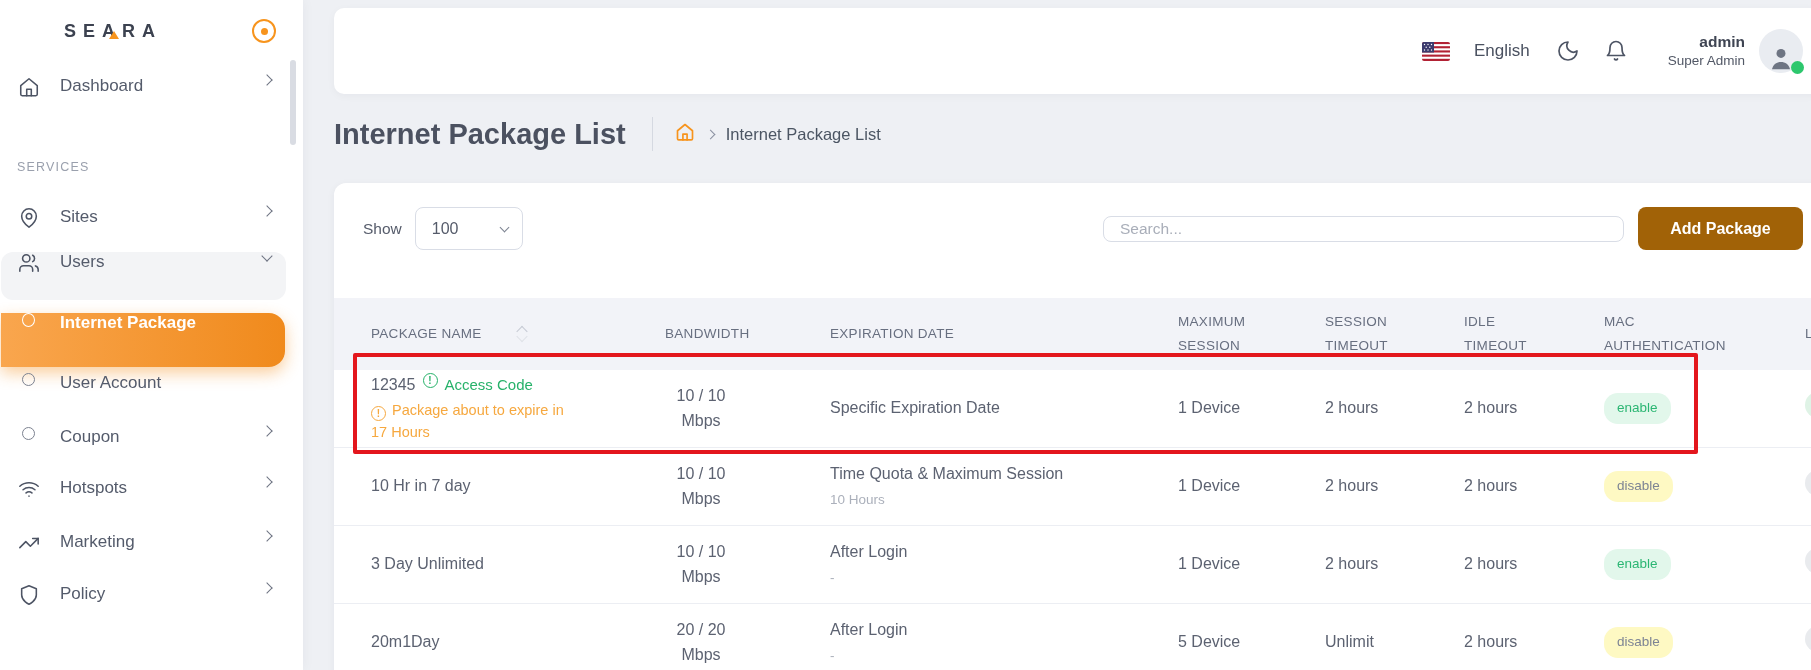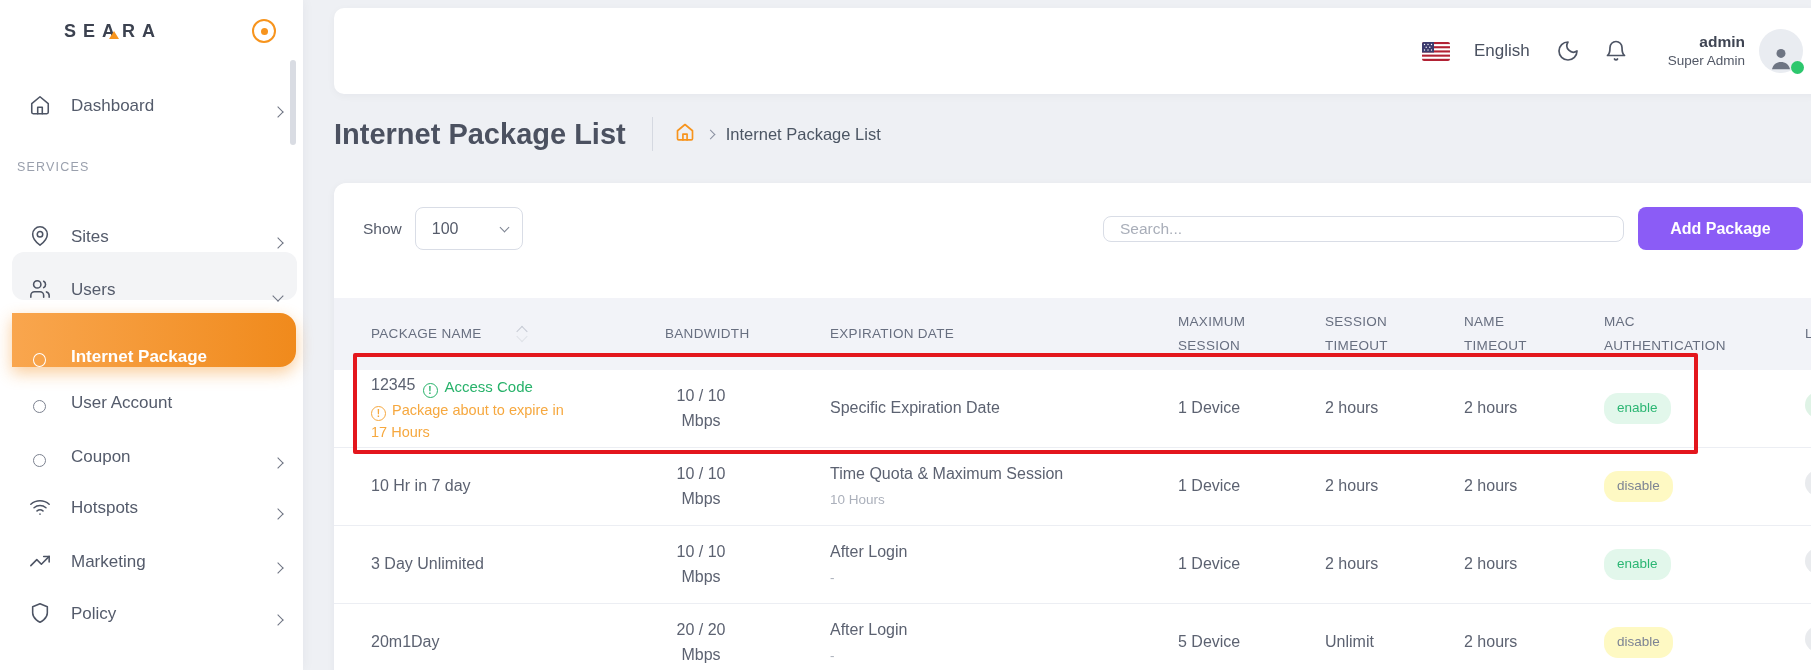--- a/index.html
+++ b/index.html
@@ -11,21 +11,21 @@
   .logo-row{position:absolute;left:0;top:10px;width:303px;height:42px;}
   .logo{position:absolute;left:64px;top:0;line-height:42px;font-size:18px;font-weight:700;
         letter-spacing:7px;color:#3c4250;}
   .logo::after{content:"";position:absolute;left:45px;top:21px;width:0;height:0;
         border-left:5px solid transparent;border-right:5px solid transparent;
         border-bottom:8px solid #f7941d;}
   .sb-toggle{position:absolute;left:252px;top:9px;width:24px;height:24px;border:2.5px solid #f7941d;
         border-radius:50%;box-sizing:border-box;display:flex;align-items:center;justify-content:center;cursor:pointer;}
   .sb-toggle i{width:7px;height:7px;border-radius:50%;background:#f7941d;}
   .sb-scroll{position:absolute;left:290px;top:60px;width:6px;height:85px;border-radius:3px;background:#d9dce3;}
-  .sb-item{position:absolute;left:12px;width:285px;height:40px;display:flex;align-items:flex-end;
+  .sb-item{position:absolute;left:1px;width:285px;height:40px;display:flex;align-items:flex-start;
         box-sizing:border-box;padding:0 15px 0 17px;cursor:pointer;font-size:17px;color:#545b6b;}
   .sb-item .ic{width:22px;height:22px;flex:0 0 22px;display:flex;align-items:center;justify-content:center;}
   .sb-item .lbl{margin-left:20px;white-space:nowrap;}
   .sb-item .chev{margin-left:auto;}
   .sb-sub .ring{width:13px;height:13px;border:1.6px solid #7c8290;border-radius:50%;box-sizing:border-box;
         flex:0 0 13px;margin-left:4px;}
   .sb-sub .lbl{margin-left:25px;}
   .sb-users{top:252px;height:48px;background:#f3f4f6;border-radius:12px;}
   .sb-active{top:313px;height:54px;width:284px;border-radius:0 16px 16px 0;
         background:linear-gradient(90deg,#f9a64e,#f08a1c);color:#fff;font-weight:600;
@@ -67,21 +67,21 @@
   .show-lbl{font-size:15.5px;color:#555b6a;}
   .pagesize{width:108px;height:43px;margin-left:13px;border:1px solid #d9dde6;border-radius:8px;
         box-sizing:border-box;display:flex;align-items:center;justify-content:space-between;
         padding:0 14px 0 16px;cursor:pointer;}
   .pagesize .val{font-size:16px;color:#555b6a;}
   .pagesize .chevron{border-color:#7c8391;width:6px;height:6px;margin-top:-3px;}
   .spacer{flex:1;}
   .search{width:521px;height:26px;border:1px solid #d9dde6;border-radius:8px;box-sizing:border-box;
         padding:0 16px;font-size:15.5px;color:#555b6a;font-family:"Liberation Sans",sans-serif;outline:none;}
   .search::placeholder{color:#a9aeb9;}
-  .add-btn{width:165px;height:43px;margin-left:14px;background:#8b5cf6;border:none;border-radius:8px;
+  .add-btn{width:165px;height:43px;margin-left:14px;background:#a16207;border:none;border-radius:8px;
         color:#fff;font-size:16px;font-weight:600;font-family:"Liberation Sans",sans-serif;cursor:pointer;}
   
   .tbl{position:absolute;left:0;right:0;top:115px;}
   .grid{display:grid;grid-template-columns:331px 165px 348px 147px 139px 140px 201px 60px;align-items:center;}
   .thead{height:72px;background:#f2f3f8;font-size:13.5px;font-weight:500;color:#686f80;
         letter-spacing:.3px;line-height:1.8;}
   .thead .c1{padding-left:37px;position:relative;cursor:pointer;}
   .hw{display:inline-block;}
   .hw.w90{width:90px;} .hw.w80{width:80px;} .hw.w74{width:74px;} .hw.w132{width:132px;}
   .sort{position:absolute;left:184px;top:50%;transform:translateY(-50%);display:flex;
@@ -91,21 +91,21 @@
   .car.down{transform:rotate(225deg);margin-top:-3px;border-color:#dfe2e8;}
   .trow{height:77px;border-bottom:1px solid #eceef3;font-size:16px;color:#5c6271;line-height:1.55;}
   .trow .c1{padding-left:37px;}
   .bw{display:inline-block;width:72px;text-align:center;}
   .sub{font-size:13.5px;color:#abb0bb;margin-top:3px;}
   .badge{display:inline-block;padding:5px 13px;border-radius:14px;font-size:13.5px;font-weight:500;}
   .badge.enable{color:#2bb673;background:#e2f7eb;}
   .badge.disable{color:#7d8494;background:#fef9c3;}
   .stub{display:inline-block;width:40px;height:26px;border-radius:13px;}
   .stub.green{background:#dff3e6;} .stub.gray{background:#e9ebee;}
-  .nline{display:flex;align-items:flex-end;gap:7px;}
+  .nline{display:flex;align-items:flex-start;gap:7px;}
   .acode{color:#27b26a;font-size:15px;font-weight:500;}
   .warn{max-width:207px;color:#f6a83f;font-size:14.5px;line-height:1.5;margin-top:2px;}
   .info{display:inline-flex;width:15px;height:15px;border-radius:50%;box-sizing:border-box;
         align-items:center;justify-content:center;font-size:10px;font-weight:700;vertical-align:-2px;}
   .info.green{border:1.6px solid #27b26a;color:#27b26a;}
   .info.orange{border:1.6px solid #f6a83f;color:#f6a83f;margin-right:6px;}
   .redbox{position:absolute;left:19px;top:170px;width:1337px;height:93px;border:4px solid #e3161d;
         border-radius:2px;pointer-events:none;z-index:5;}
 </style>
 </head>
@@ -292,21 +292,21 @@
           <span>PACKAGE NAME</span>
           <span class="sort">
               <span class="car up"></span>
               <span class="car down"></span>
             </span>
         </div>
         <div><span>BANDWIDTH</span></div>
         <div><span>EXPIRATION DATE</span></div>
         <div><span class="hw w90">MAXIMUM SESSION</span></div>
         <div><span class="hw w80">SESSION TIMEOUT</span></div>
-        <div><span class="hw w74">NAME TIMEOUT</span></div>
+        <div><span class="hw w74">IDLE TIMEOUT</span></div>
         <div><span class="hw w132">MAC AUTHENTICATION</span></div>
         <div><span>L</span></div>
       </div>
 
       <div class="grid trow">
         <div class="c1">
           <div class="nline">
             <span>12345</span>
             <span class="info green">!</span>
             <span class="acode">Access Code</span>

